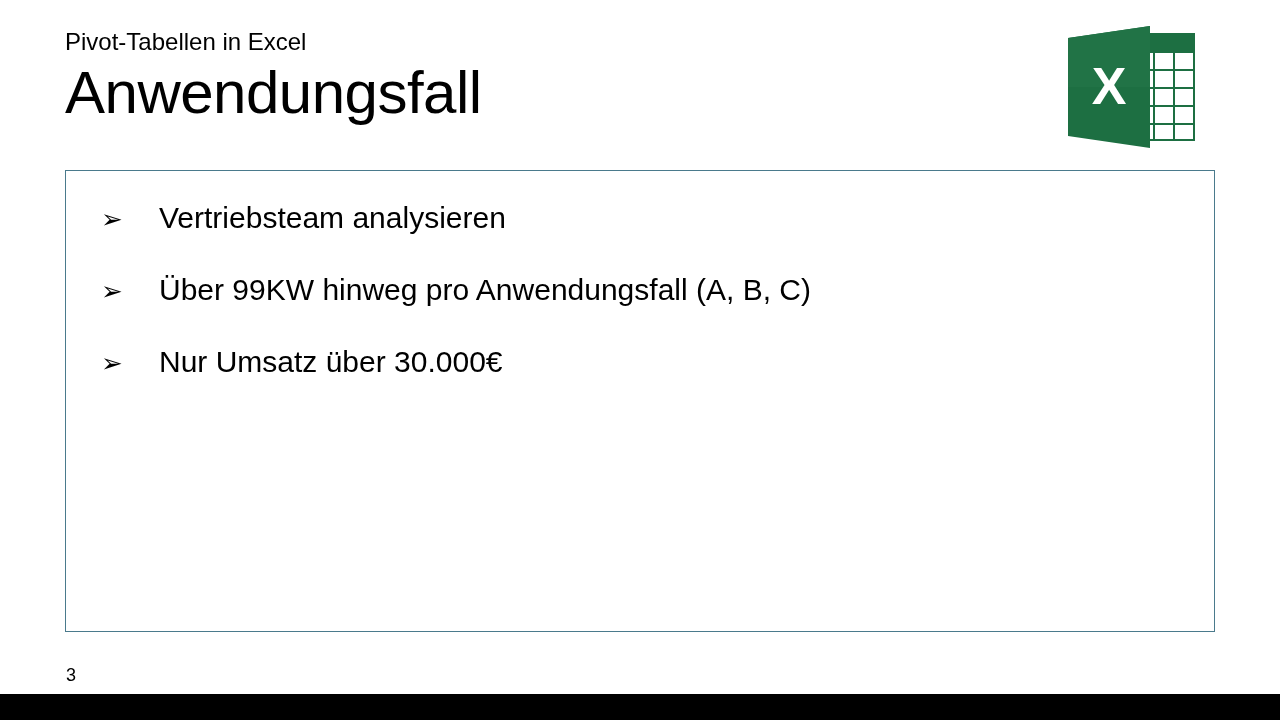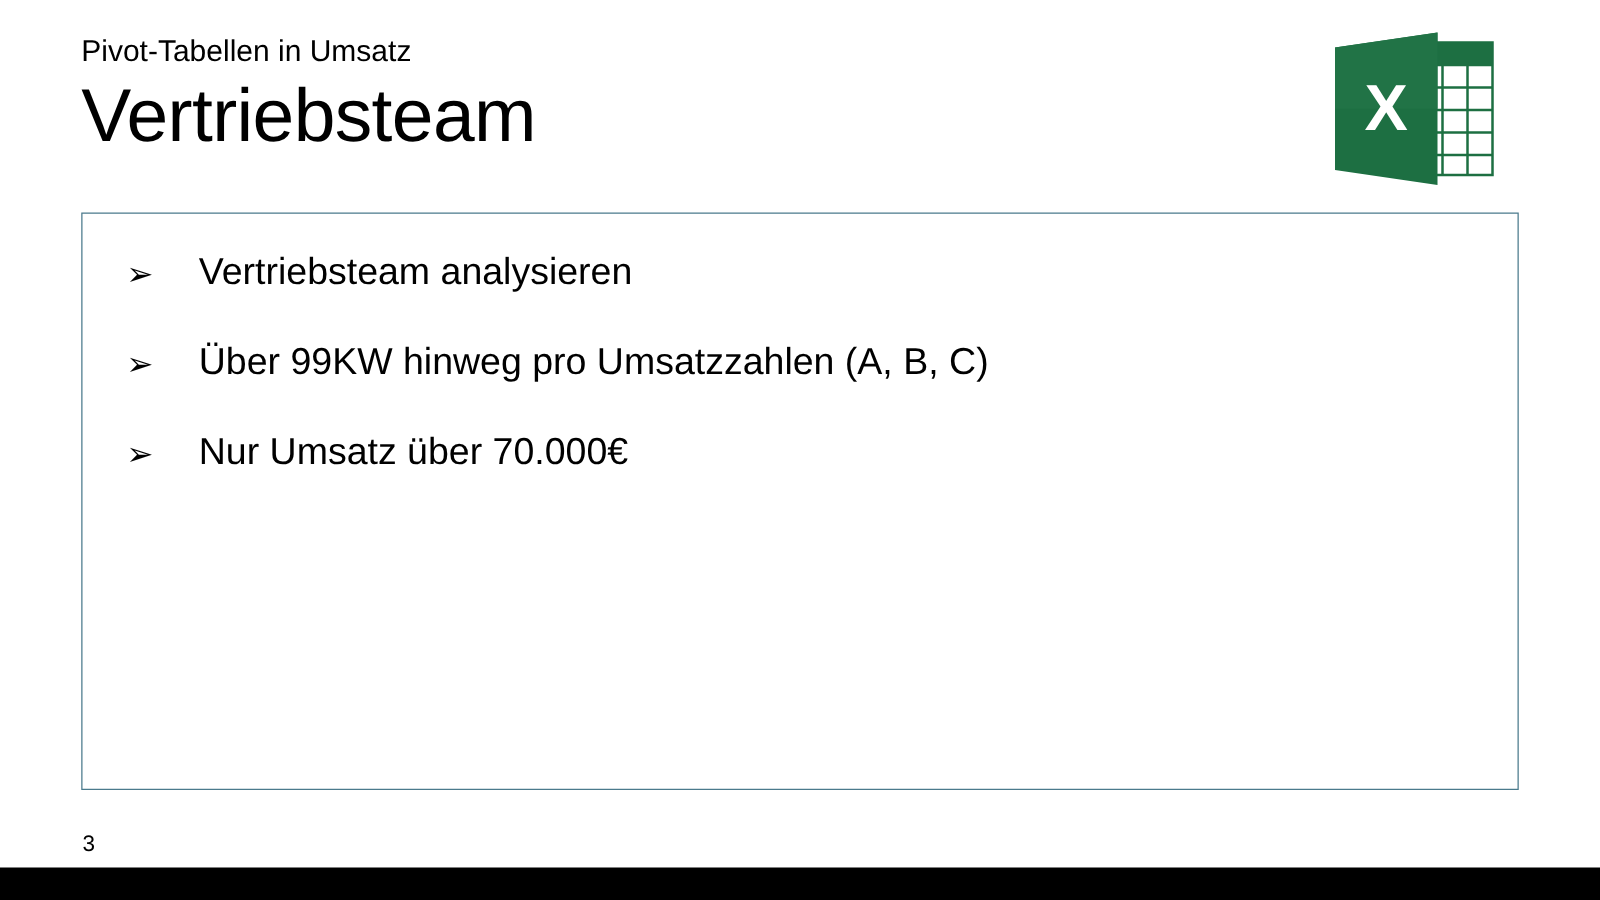--- a/index.html
+++ b/index.html
@@ -83,22 +83,22 @@
       width: 100%;
       height: 26px;
       background: #000;
     }
   </style>
 </head>
 <body>
 
 <div class="slide">
 
-  <div class="subtitle">Pivot-Tabellen in Umsatz</div>
-  <div class="title">Vertriebsteam</div>
+  <div class="subtitle">Pivot-Tabellen in Excel</div>
+  <div class="title">Anwendungsfall</div>
 
   <div class="excel-icon">
     <svg viewBox="0 0 136 126" width="136" height="126">
 
       <g>
         <rect x="72" y="10" width="60" height="106" fill="#ffffff" stroke="#1D6F42" stroke-width="2"></rect>
 
         <line x1="92" y1="10" x2="92" y2="116" stroke="#1D6F42" stroke-width="2"></line>
         <line x1="112" y1="10" x2="112" y2="116" stroke="#1D6F42" stroke-width="2"></line>
 
@@ -119,25 +119,25 @@
   </div>
 
   <div class="content-box">
     <ul class="bullet-list">
       <li class="bullet-item">
         <span class="bullet-marker">➢</span>
         <span>Vertriebsteam analysieren</span>
       </li>
       <li class="bullet-item">
         <span class="bullet-marker">➢</span>
-        <span>Über 99KW hinweg pro Umsatzzahlen (A, B, C)</span>
+        <span>Über 99KW hinweg pro Anwendungsfall (A, B, C)</span>
       </li>
       <li class="bullet-item">
         <span class="bullet-marker">➢</span>
-        <span>Nur Umsatz über 70.000€</span>
+        <span>Nur Umsatz über 30.000€</span>
       </li>
     </ul>
   </div>
 
   <div class="page-number">3</div>
 
   <div class="bottom-bar"></div>
 </div>
 
 </body></html>

